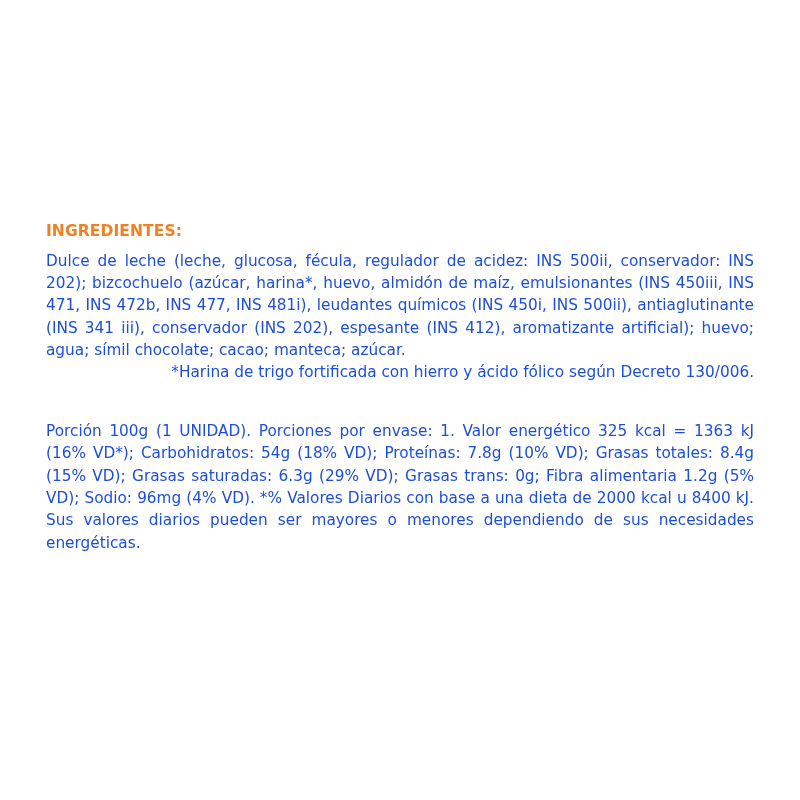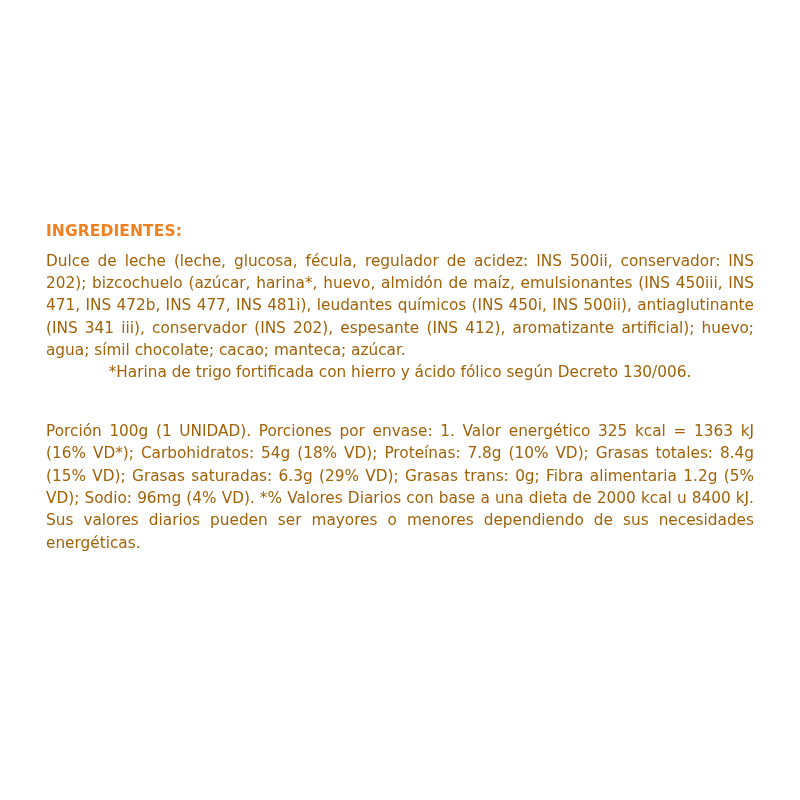--- a/index.html
+++ b/index.html
@@ -36,27 +36,27 @@
     color: #F08020;
     font-size: 15.5px;
     font-weight: bold;
     letter-spacing: 0.1px;
     margin: 0 0 9px 0;
     line-height: 1.2;
   }
   .body-text {
     font-size: 15.3px;
     line-height: 1.46;
-    color: #a16207;
+    color: #1d4ed8;
     text-align: justify;
     text-justify: inter-word;
     margin: 0;
   }
   .body-text.no-justify {
-    text-align: center;
+    text-align: right;
   }
 </style>
 </head>
 <body>
 
 <div class="page">
 
   <section class="block block-ingredients">
     <h2 class="section-heading">INGREDIENTES:</h2>
     <p class="body-text">Dulce de leche (leche, glucosa, fécula, regulador de acidez: INS 500ii, conservador: INS 202); bizcochuelo (azúcar, harina*, huevo, almidón de maíz, emulsionantes (INS 450iii, INS 471, INS 472b, INS 477, INS 481i), leudantes químicos (INS 450i, INS 500ii), antiaglutinante (INS 341 iii), conservador (INS 202), espesante (INS 412), aromatizante artificial); huevo; agua; símil chocolate; cacao; manteca; azúcar.</p>

